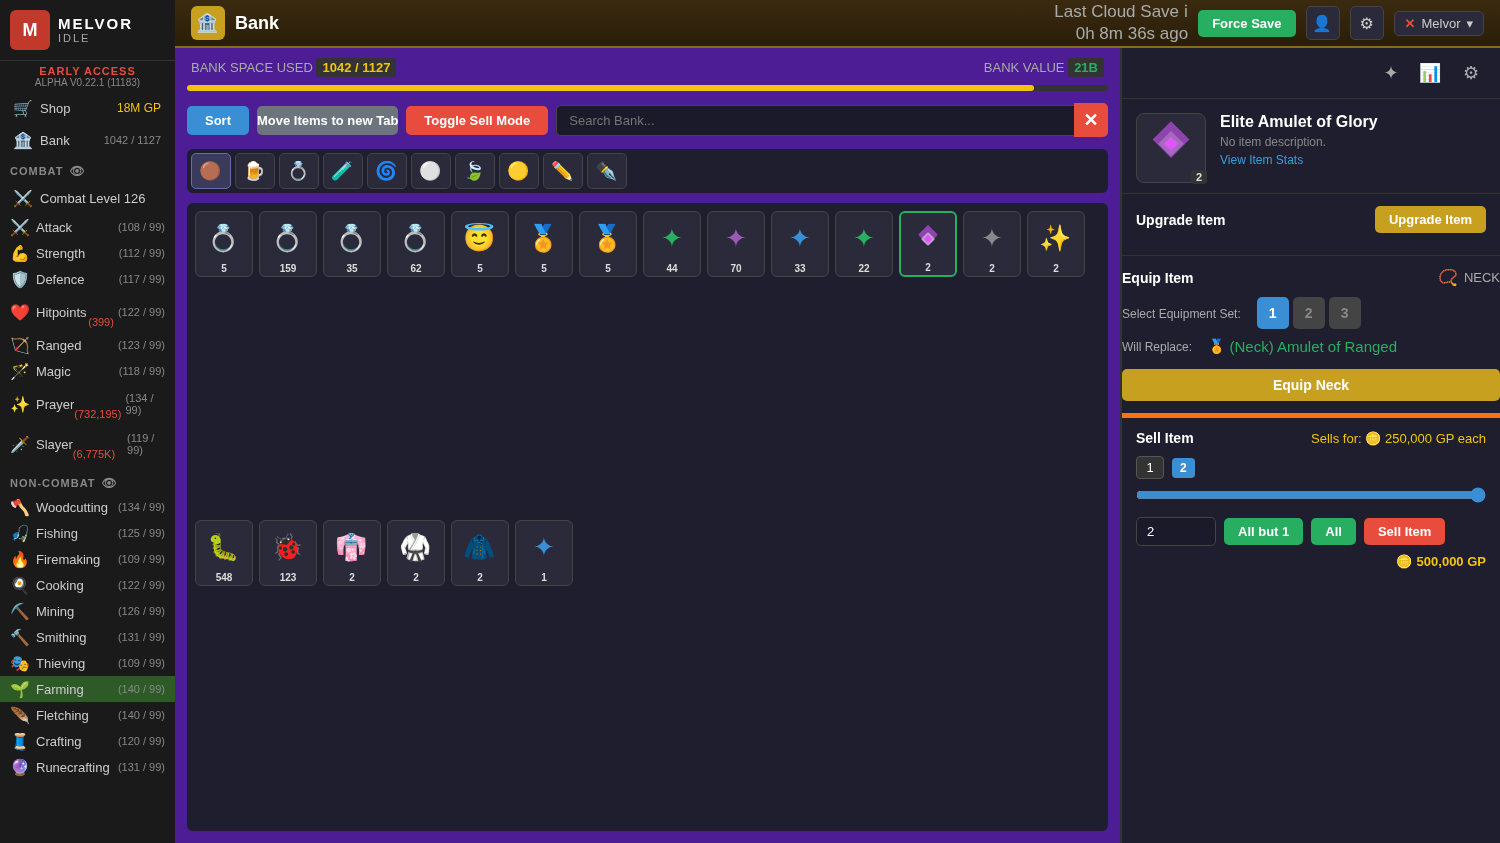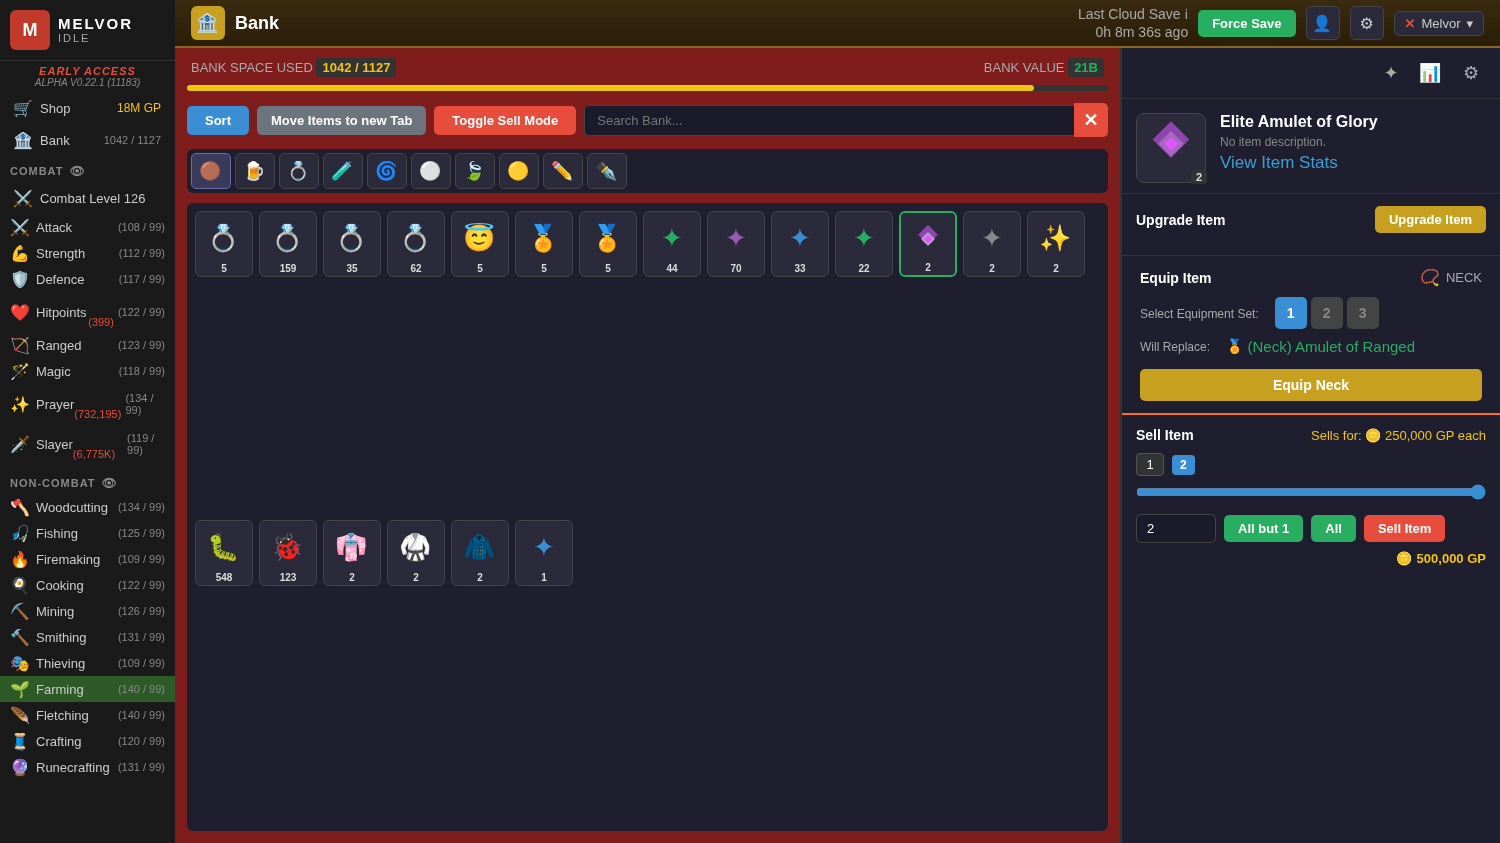--- a/index.html
+++ b/index.html
@@ -44,21 +44,20 @@
       margin-right: 8px;
     }
     .logo-text { line-height: 1.1; }
     .logo-text .top { font-weight: bold; color: #fff; font-size: 15px; letter-spacing: 2px; }
     .logo-text .bottom { color: #aaa; font-size: 11px; letter-spacing: 2px; }
 
     .early-access-badge {
       text-align: center;
       padding: 4px 0;
       background: #1a1a1a;
-      font-style: italic;
     }
     .early-access-badge .ea { color: #e74c3c; font-size: 11px; font-weight: bold; letter-spacing: 1px; }
     .early-access-badge .version { color: #888; font-size: 10px; }
 
     .sidebar-item {
       display: flex;
       align-items: center;
       justify-content: space-between;
       padding: 6px 10px;
       cursor: pointer;
@@ -119,21 +118,21 @@
     .topbar-left { display: flex; align-items: center; gap: 10px; }
     .bank-icon-box {
       width: 34px; height: 34px;
       background: #c8a020;
       border-radius: 6px;
       display: flex; align-items: center; justify-content: center;
       font-size: 18px;
     }
     .topbar-title { font-size: 18px; font-weight: bold; color: #fff; }
     .topbar-right { display: flex; align-items: center; gap: 10px; }
-    .cloud-save-info { text-align: right; font-size: 14px; color: #aaa; line-height: 1.3; }
+    .cloud-save-info { text-align: right; font-size: 17px; color: #aaa; line-height: 1.3; }
     .force-save-btn {
       background: #27ae60;
       color: #fff;
       border: none;
       border-radius: 5px;
       padding: 6px 14px;
       font-size: 13px;
       font-weight: bold;
       cursor: pointer;
     }
@@ -157,21 +156,21 @@
       color: #ccc;
       font-size: 13px;
     }
     .close-x { color: #e74c3c; font-weight: bold; }
 
     
     #bank-area {
       flex: 1;
       display: flex;
       overflow: hidden;
-      background: #7f1d1d;
+      background: #4c1d95;
     }
 
     #bank-main {
       flex: 1;
       display: flex;
       flex-direction: column;
       padding: 12px;
       overflow: hidden;
     }
 
@@ -216,21 +215,21 @@
       padding: 7px 18px;
       font-size: 13px;
       font-weight: bold;
       cursor: pointer;
     }
     .btn-move {
       background: #6c757d;
       color: #fff;
       border: none;
       border-radius: 5px;
-      padding: 7px 14px;
+      padding: 7px 0;
       font-size: 13px;
       font-weight: bold;
       cursor: pointer;
     }
     .btn-sell {
       background: #e74c3c;
       color: #fff;
       border: none;
       border-radius: 5px;
       padding: 7px 18px;
@@ -382,21 +381,21 @@
       background: #333;
       color: #ddd;
       font-size: 11px;
       padding: 1px 5px;
       border-radius: 3px;
       font-weight: bold;
     }
     .item-detail-info { flex: 1; }
     .item-detail-name { font-size: 16px; font-weight: bold; color: #fff; margin-bottom: 4px; }
     .item-detail-desc { font-size: 12px; color: #888; margin-bottom: 4px; }
-    .item-view-stats { font-size: 17px; color: #3a9fd4; cursor: pointer; }
+    .item-view-stats { font-size: 12px; color: #3a9fd4; cursor: pointer; }
 
     .panel-section {
       padding: 12px 14px;
       border-bottom: 1px solid #333;
     }
     .panel-section-header {
       display: flex;
       align-items: center;
       justify-content: space-between;
       margin-bottom: 10px;
@@ -426,21 +425,21 @@
       background: #e74c3c;
       color: #fff;
       border: none;
       border-radius: 5px;
       padding: 6px 14px;
       font-size: 13px;
       font-weight: bold;
       cursor: pointer;
     }
 
-    .equip-section { padding: 12px 18px; border-bottom: 2px solid #f97316; }
+    .equip-section { padding: 12px 0; border-bottom: 5px solid #f97316; }
     .equip-header {
       display: flex;
       align-items: center;
       justify-content: space-between;
       margin-bottom: 10px;
     }
     .equip-title { font-size: 14px; font-weight: bold; color: #fff; }
     .equip-slot {
       display: flex; align-items: center; gap: 6px;
       color: #aaa; font-size: 13px;

